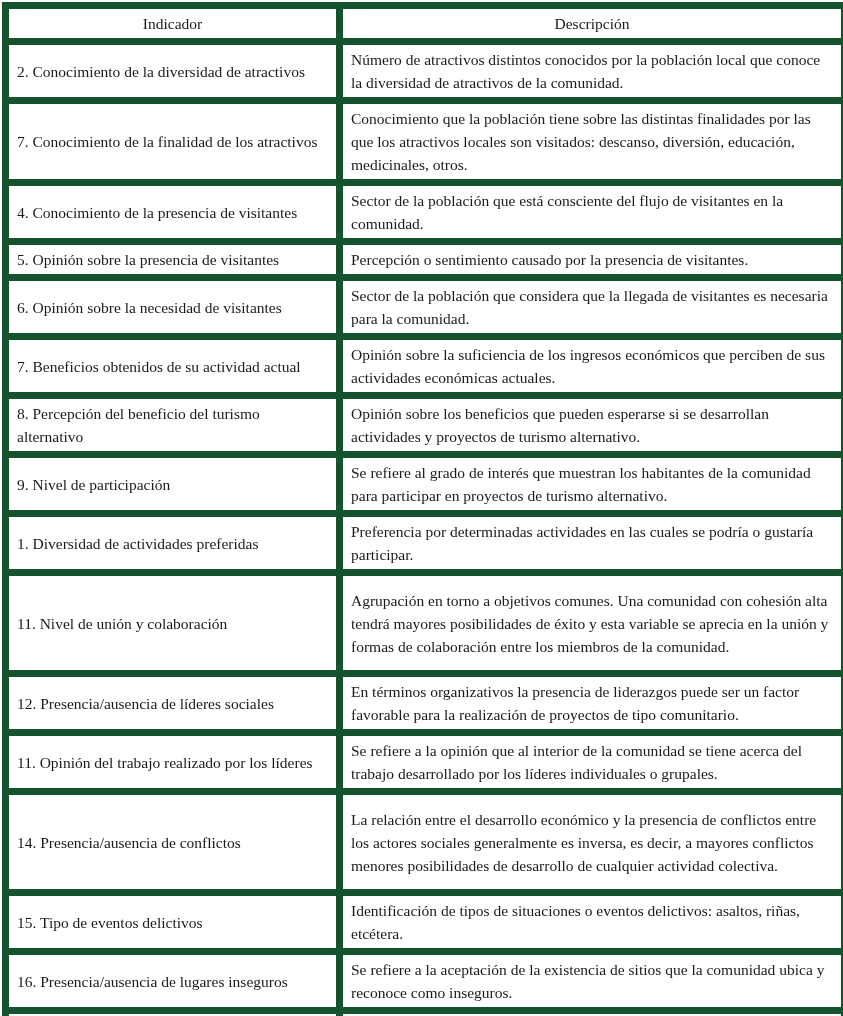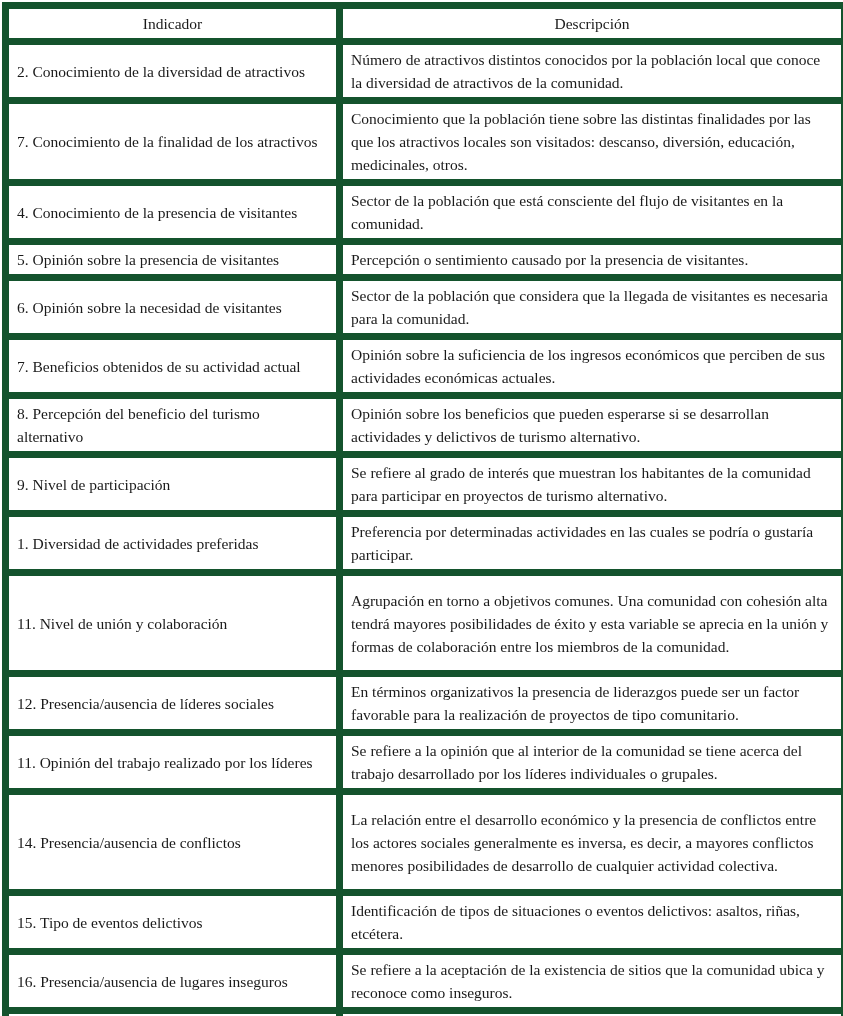--- a/index.html
+++ b/index.html
@@ -64,21 +64,21 @@
     <tr class="h2">
       <td>6. Opinión sobre la necesidad de visitantes</td>
       <td>Sector de la población que considera que la llegada de visitantes es necesaria para la comunidad.</td>
     </tr>
     <tr class="h2">
       <td>7. Beneficios obtenidos de su actividad actual</td>
       <td>Opinión sobre la suficiencia de los ingresos económicos que perciben de sus actividades económicas actuales.</td>
     </tr>
     <tr class="h2">
       <td>8. Percepción del beneficio del turismo alternativo</td>
-      <td>Opinión sobre los beneficios que pueden esperarse si se desarrollan actividades y delictivos de turismo alternativo.</td>
+      <td>Opinión sobre los beneficios que pueden esperarse si se desarrollan actividades y proyectos de turismo alternativo.</td>
     </tr>
     <tr class="h2">
       <td>9. Nivel de participación</td>
       <td>Se refiere al grado de interés que muestran los habitantes de la comunidad para participar en proyectos de turismo alternativo.</td>
     </tr>
     <tr class="h2">
       <td>1. Diversidad de actividades preferidas</td>
       <td>Preferencia por determinadas actividades en las cuales se podría o gustaría participar.</td>
     </tr>
     <tr class="h4">

